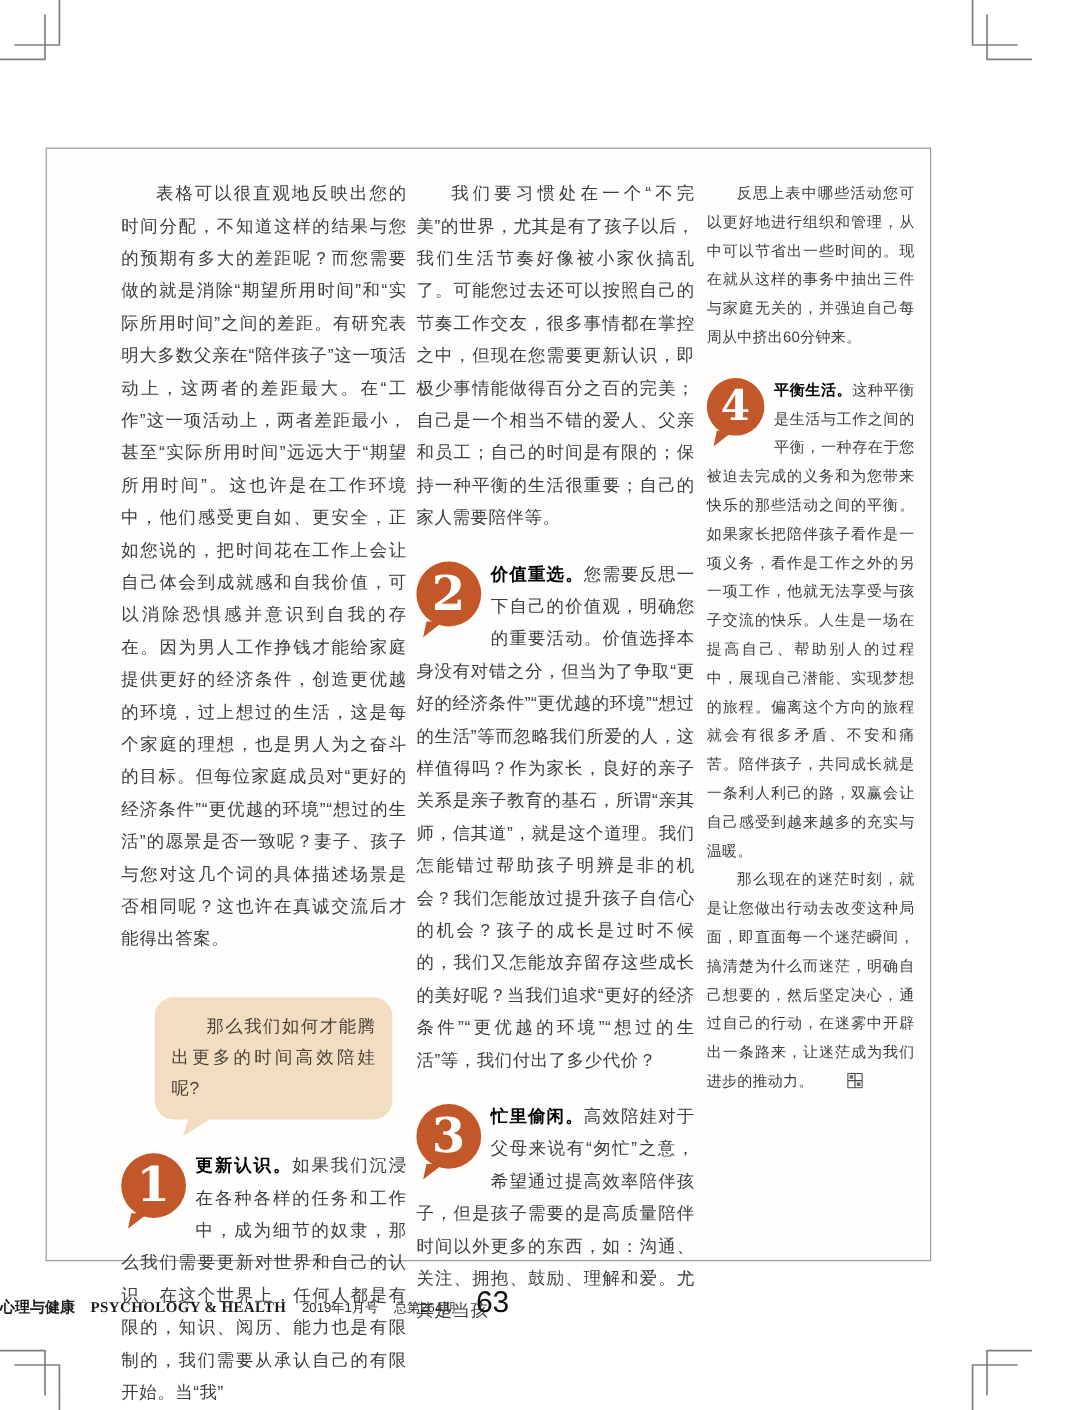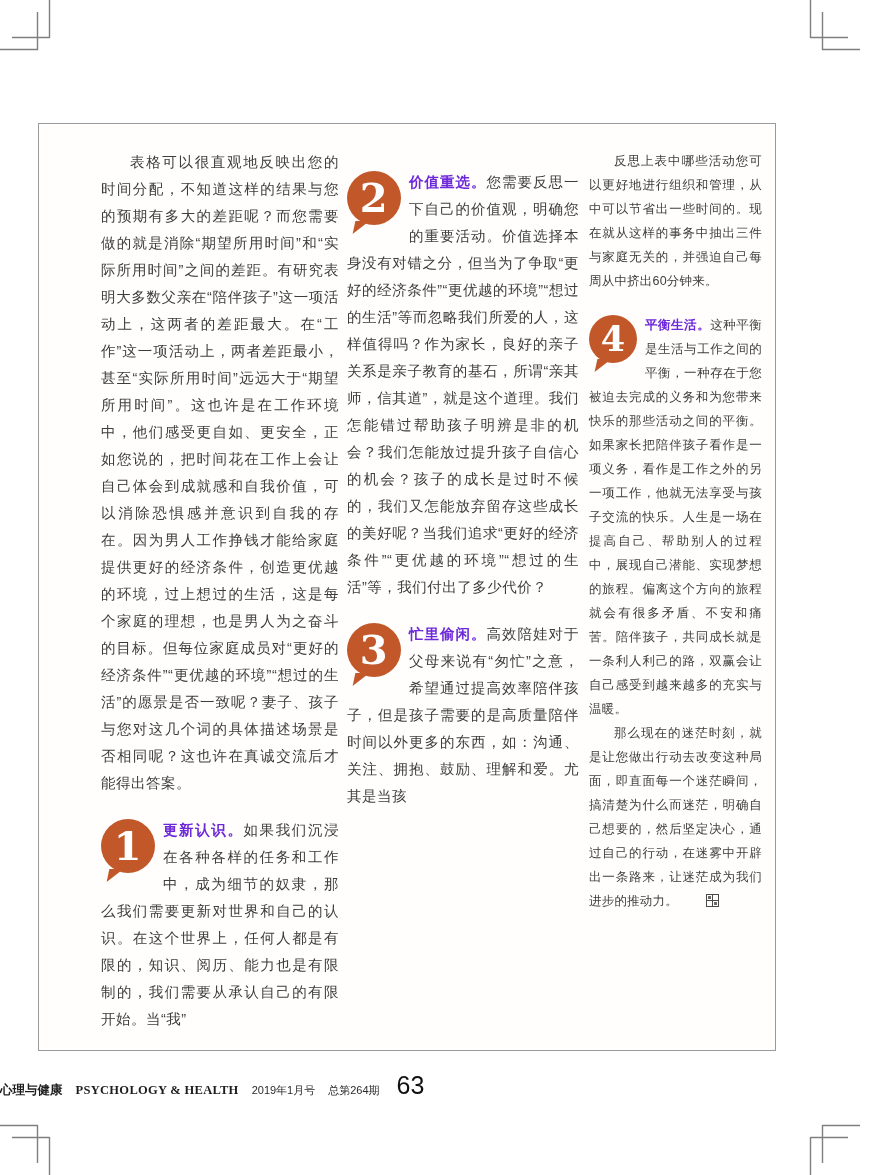--- a/index.html
+++ b/index.html
@@ -43,21 +43,21 @@
     background:#c2582a;border-radius:50%;
     color:#ffffff;font-family:"DejaVu Serif",serif;font-weight:bold;
     font-size:40px;line-height:54px;text-align:center;text-indent:0;
   }
   .col3 .num-bubble{width:48px;height:48px;font-size:35px;line-height:48px;}
   .num-tail{
     position:absolute;left:7px;bottom:-9px;width:0;height:0;
     border-top:13px solid #c2582a;border-right:14px solid transparent;
     transform:skewX(-12deg);
   }
-  .stitle{color:#6d28d9;font-weight:bold;}
+  .stitle{color:#000000;font-weight:bold;}
   .endmark{display:inline-block;vertical-align:-2px;margin-left:3px;}
   
   .footer{
     position:absolute;left:0;top:1071px;width:775px;
     display:flex;justify-content:flex-start;align-items:baseline;gap:13px;
     color:#1d1d1d;
   }
   .f-cn{font-family:"Liberation Serif",serif;font-weight:bold;font-size:12.5px;}
   .f-en{font-family:"Liberation Serif",serif;font-weight:bold;font-size:12.5px;letter-spacing:0.3px;}
   .f-issue,.f-vol{font-size:11px;color:#2a2a2a;}
@@ -87,31 +87,36 @@
       <svg width="56" height="56" viewBox="0 0 56 56">
         <path d="M49.5 0 V38 M12 37.5 H49.5 M37.5 12 V50 M0 49.5 H38" stroke="#7f7f7f" stroke-width="1.4" fill="none"></path>
       </svg>
     </div>
 
   <div class="frame">
 
     <div class="col col1">
       <p class="para indent">表格可以很直观地反映出您的时间分配，不知道这样的结果与您的预期有多大的差距呢？而您需要做的就是消除“期望所用时间”和“实际所用时间”之间的差距。有研究表明大多数父亲在“陪伴孩子”这一项活动上，这两者的差距最大。在“工作”这一项活动上，两者差距最小，甚至“实际所用时间”远远大于“期望所用时间”。这也许是在工作环境中，他们感受更自如、更安全，正如您说的，把时间花在工作上会让自己体会到成就感和自我价值，可以消除恐惧感并意识到自我的存在。因为男人工作挣钱才能给家庭提供更好的经济条件，创造更优越的环境，过上想过的生活，这是每个家庭的理想，也是男人为之奋斗的目标。但每位家庭成员对“更好的经济条件”“更优越的环境”“想过的生活”的愿景是否一致呢？妻子、孩子与您对这几个词的具体描述场景是否相同呢？这也许在真诚交流后才能得出答案。</p>
 
+      <div class="bubble">
+        <div class="bubble-tail"></div>
+        <span>那么我们如何才能腾出更多的时间高效陪娃呢?</span>
+      </div>
 
       <div class="section">
         <div class="num-bubble">
           <span>1</span>
           <div class="num-tail"></div>
         </div>
         <p class="para"><span class="stitle">更新认识。</span><span>如果我们沉浸在各种各样的任务和工作中，成为细节的奴隶，那么我们需要更新对世界和自己的认识。在这个世界上，任何人都是有限的，知识、阅历、能力也是有限制的，我们需要从承认自己的有限开始。当“我”</span></p>
       </div>
     </div>
 
     <div class="col col2">
+      <p class="para indent">我们要习惯处在一个“不完美”的世界，尤其是有了孩子以后，我们生活节奏好像被小家伙搞乱了。可能您过去还可以按照自己的节奏工作交友，很多事情都在掌控之中，但现在您需要更新认识，即极少事情能做得百分之百的完美；自己是一个相当不错的爱人、父亲和员工；自己的时间是有限的；保持一种平衡的生活很重要；自己的家人需要陪伴等。</p>
 
       <div class="section">
         <div class="num-bubble">
           <span>2</span>
           <div class="num-tail"></div>
         </div>
         <p class="para"><span class="stitle">价值重选。</span><span>您需要反思一下自己的价值观，明确您的重要活动。价值选择本身没有对错之分，但当为了争取“更好的经济条件”“更优越的环境”“想过的生活”等而忽略我们所爱的人，这样值得吗？作为家长，良好的亲子关系是亲子教育的基石，所谓“亲其师，信其道”，就是这个道理。我们怎能错过帮助孩子明辨是非的机会？我们怎能放过提升孩子自信心的机会？孩子的成长是过时不候的，我们又怎能放弃留存这些成长的美好呢？当我们追求“更好的经济条件”“更优越的环境”“想过的生活”等，我们付出了多少代价？</span></p>
       </div>
 
       <div class="section">

